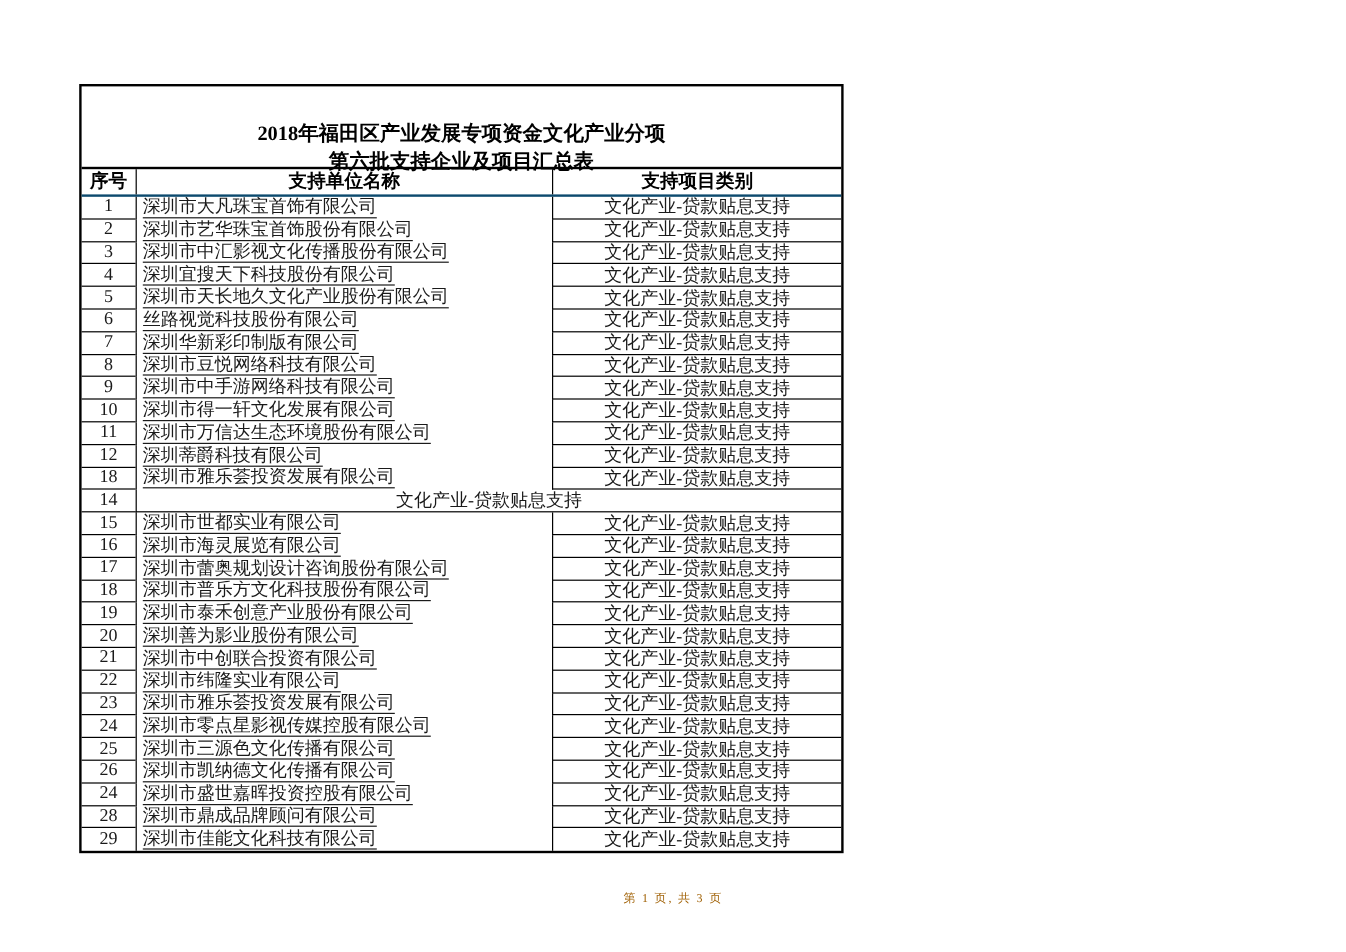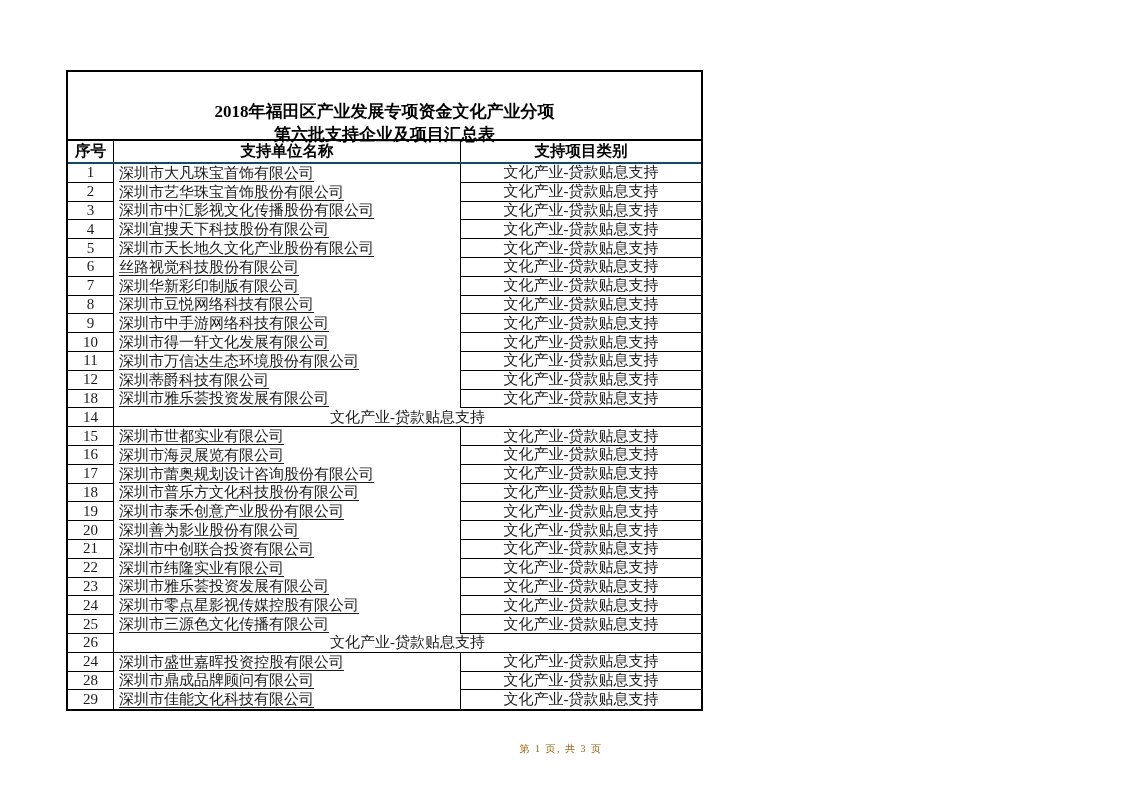--- a/index.html
+++ b/index.html
@@ -410,20 +410,23 @@
           </div>
     <div class="cell c-cat">
             <span>文化产业-贷款贴息支持</span>
           </div>
   </div>
 
   <div class="data-row">
     <div class="cell c-no">
             <span>26</span>
           </div>
+    <div class="cell c-name">
+            <span class="u-name">深圳市凯纳德文化传播有限公司</span>
+          </div>
     <div class="cell c-cat">
             <span>文化产业-贷款贴息支持</span>
           </div>
   </div>
 
   <div class="data-row">
     <div class="cell c-no">
             <span>24</span>
           </div>
     <div class="cell c-name">

